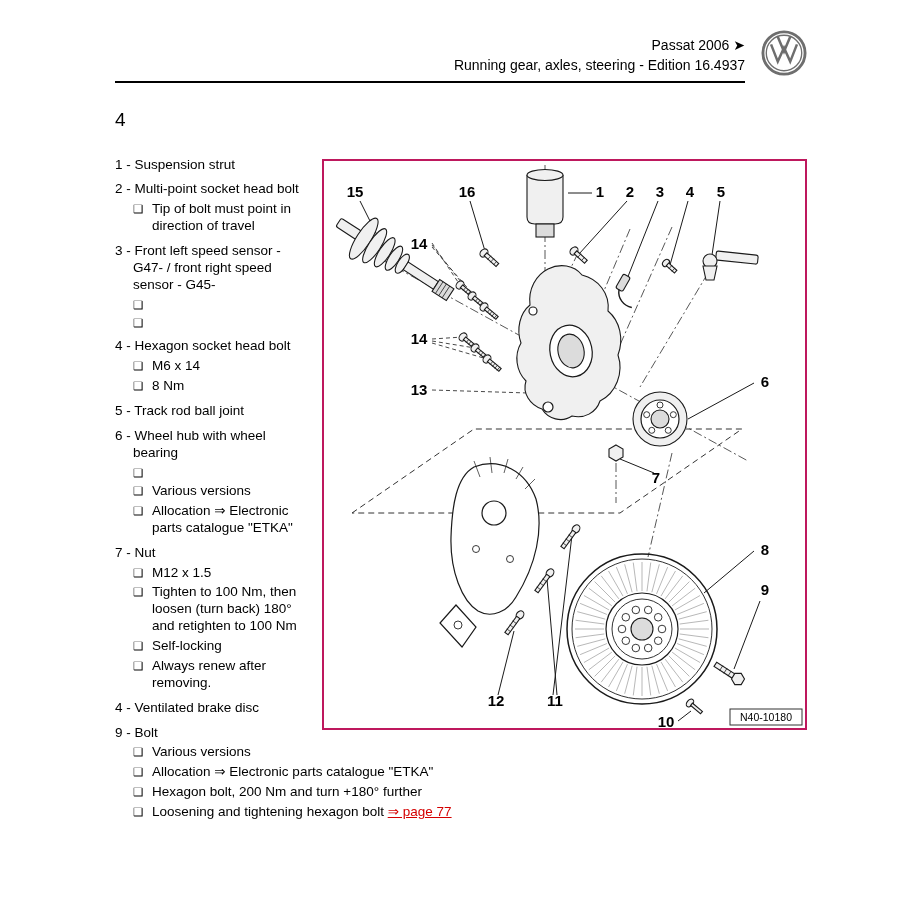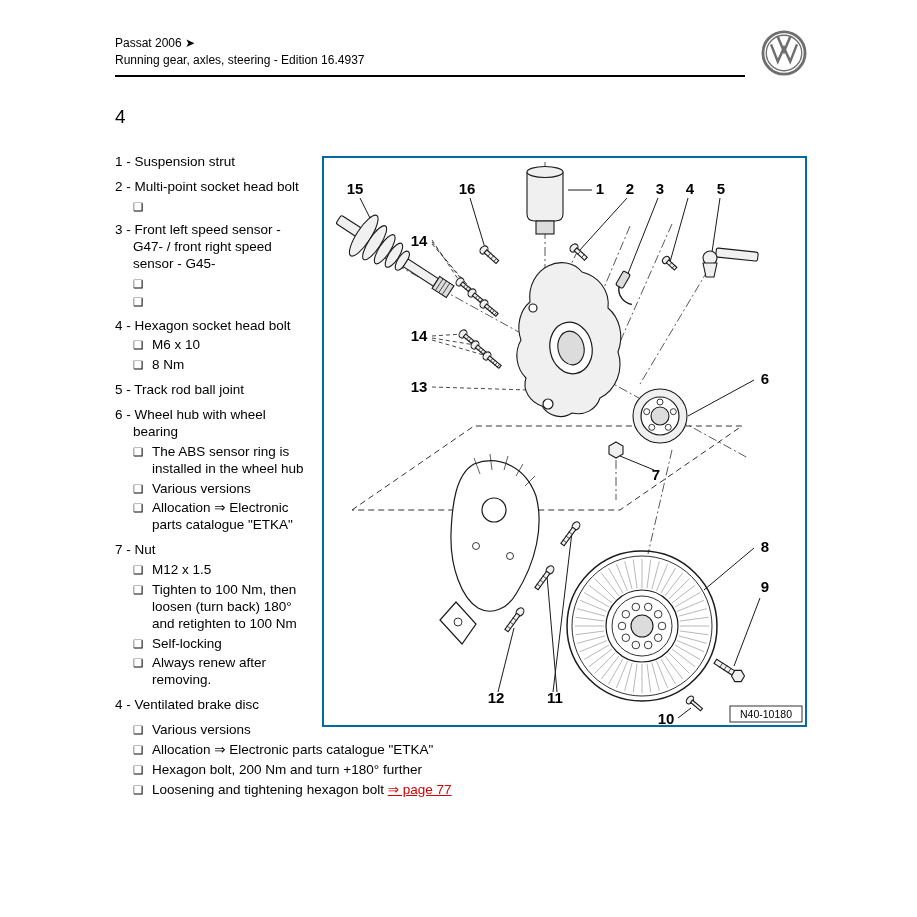--- a/index.html
+++ b/index.html
@@ -2,31 +2,31 @@
 <html><head>
 <meta charset="utf-8">
 <style>
   html,body{margin:0;padding:0;background:#fff;color:#000;}
   body{width:917px;height:917px;font-family:"Liberation Sans",sans-serif;}
   .page{box-sizing:border-box;width:917px;height:917px;padding:30px 110px 10px 115px;overflow:hidden;}
 
   
   .header-row{display:flex;align-items:flex-start;}
   .header-left{flex:1;padding-top:5px;}
-  .h-line{font-size:12px;line-height:1.45;}
+  .h-line{text-align:right;font-size:14px;line-height:1.45;}
   .rule{border-top:2px solid #000;margin-top:5px;}
   .logo-wrap{flex:none;margin-left:16px;}
 
   
   .title-row{display:flex;margin-top:26px;font-size:19px;}
   .title-num{width:84px;}
 
   
   .content{margin-top:26px;font-size:13.5px;line-height:1.25;}
-  .figure{float:right;width:485px;height:571px;border:2px solid #0369a1;box-sizing:border-box;margin:2px 0 10px 8px;background:#fff;}
+  .figure{float:right;width:485px;height:571px;border:2px solid #be185d;box-sizing:border-box;margin:2px 0 10px 8px;background:#fff;}
   .part{margin-bottom:8px;}
   .part-label{padding-left:18px;text-indent:-18px;}
   .note{display:flex;margin:3px 0 0 18px;}
   .cb{flex:none;width:19px;font-size:11.5px;padding-top:1px;}
   .note-text{flex:1;}
   .page-link{color:#d40000;text-decoration:underline;cursor:pointer;}
 
   
   .part-fill{fill:#f0f0f0;stroke:#1a1a1a;stroke-width:1.1;}
   .part-white{fill:#ffffff;stroke:#1a1a1a;stroke-width:1.2;}
@@ -390,50 +390,50 @@
     </div>
 
     <div>
         <div class="part">
           <div class="part-label">1 - Suspension strut</div>
         </div>
         <div class="part">
           <div class="part-label">2 - Multi-point socket head bolt</div>
           <div class="note">
             <span class="cb">❑</span>
+            <span class="note-text">Tip of bolt must point in direction of travel</span>
           </div>
         </div>
         <div class="part">
           <div class="part-label">3 - Front left speed sensor - G47- / front right speed sensor - G45-</div>
           <div class="note">
             <span class="cb">❑</span>
           </div>
           <div class="note">
             <span class="cb">❑</span>
           </div>
         </div>
         <div class="part">
           <div class="part-label">4 - Hexagon socket head bolt</div>
           <div class="note">
             <span class="cb">❑</span>
-            <span class="note-text">M6 x 10</span>
+            <span class="note-text">M6 x 14</span>
           </div>
           <div class="note">
             <span class="cb">❑</span>
             <span class="note-text">8 Nm</span>
           </div>
         </div>
         <div class="part">
           <div class="part-label">5 - Track rod ball joint</div>
         </div>
         <div class="part">
           <div class="part-label">6 - Wheel hub with wheel bearing</div>
           <div class="note">
             <span class="cb">❑</span>
-            <span class="note-text">The ABS sensor ring is installed in the wheel hub</span>
           </div>
           <div class="note">
             <span class="cb">❑</span>
             <span class="note-text">Various versions</span>
           </div>
           <div class="note">
             <span class="cb">❑</span>
             <span class="note-text">Allocation ⇒ Electronic parts catalogue "ETKA"</span>
           </div>
         </div>
@@ -453,20 +453,21 @@
           </div>
           <div class="note">
             <span class="cb">❑</span>
             <span class="note-text">Always renew after removing.</span>
           </div>
         </div>
         <div class="part">
           <div class="part-label">4 - Ventilated brake disc</div>
         </div>
         <div class="part">
+          <div class="part-label">9 - Bolt</div>
           <div class="note">
             <span class="cb">❑</span>
             <span class="note-text">Various versions</span>
           </div>
           <div class="note">
             <span class="cb">❑</span>
             <span class="note-text">Allocation ⇒ Electronic parts catalogue "ETKA"</span>
           </div>
           <div class="note">
             <span class="cb">❑</span>

